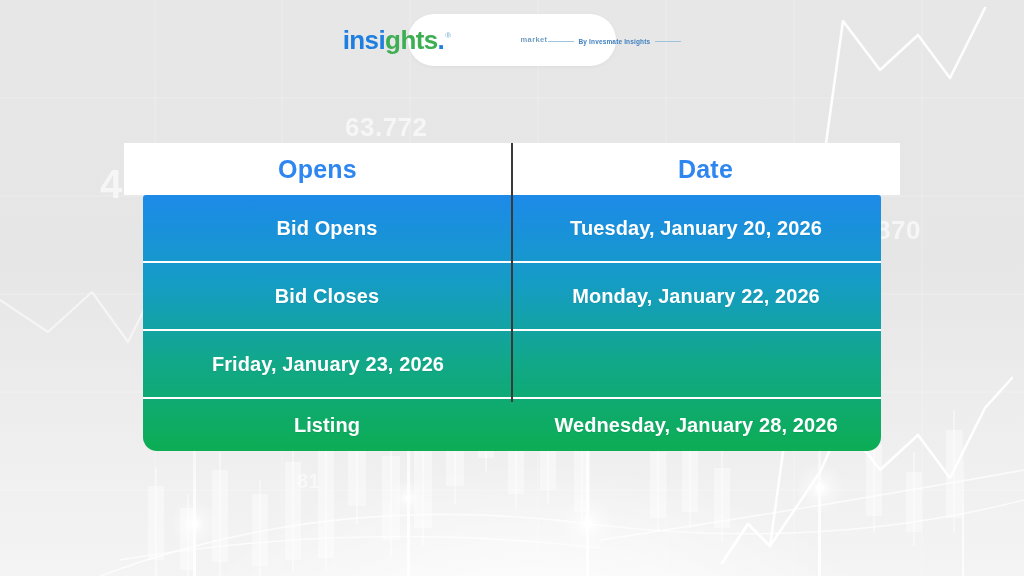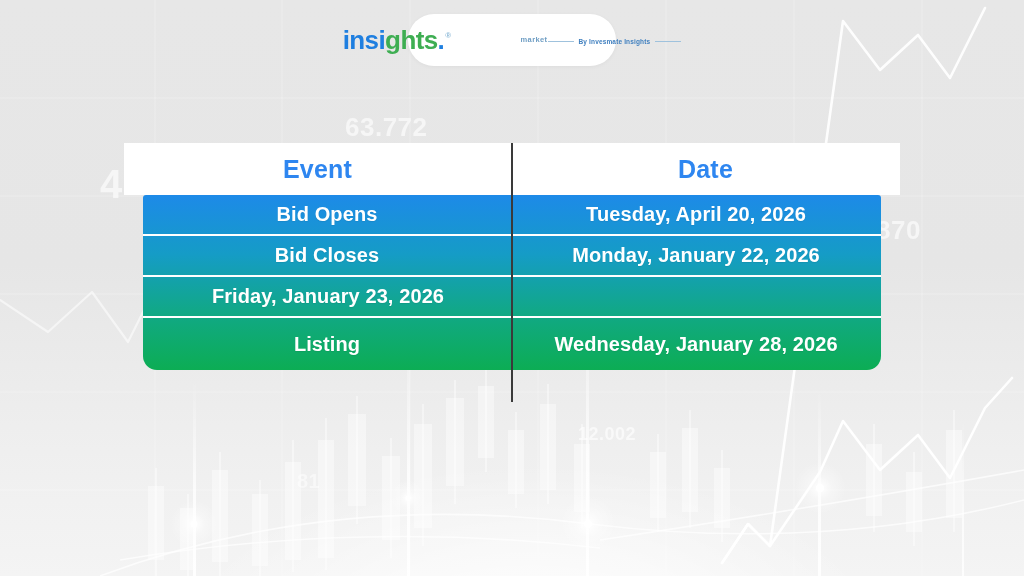--- a/index.html
+++ b/index.html
@@ -97,21 +97,21 @@
     position:relative;
     margin-left:19px;
     width:738px;
     border-radius:3px 3px 14px 14px;
     overflow:hidden;
     background:linear-gradient(180deg, #1d8ae8 0%, #159cc6 34%, #11a888 66%, #0cad54 100%);
   }
 
   .trow {
     position:relative;
-    height:41px;
+    height:68px;
     display:flex;
     border-bottom:2px solid #ffffff;
   }
   .trow:last-child { border-bottom:none; height:52px; }
 
   .trow .cell {
     display:flex; align-items:center; justify-content:center;
     color:#ffffff;
     font-size:20px;
     font-weight:600;
@@ -278,29 +278,29 @@
       <span class="tag-text">By Invesmate Insights</span>
       <span class="rule"></span>
     </div>
   </div>
 
   <div id="ipo-table">
 
     <div id="col-divider"></div>
 
     <div id="table-header">
-      <div class="hcell event">Event</div>
+      <div class="hcell event">Opens</div>
       <div class="hcell date">Date</div>
     </div>
 
     <div id="table-body">
 
       <div class="trow">
         <div class="cell event">Bid Opens</div>
-        <div class="cell date">Tuesday, April 20, 2026</div>
+        <div class="cell date">Tuesday, January 20, 2026</div>
       </div>
 
       <div class="trow">
         <div class="cell event">Bid Closes</div>
         <div class="cell date">Monday, January 22, 2026</div>
       </div>
 
       <div class="trow">
         <div class="cell date">Friday, January 23, 2026</div>
       </div>

